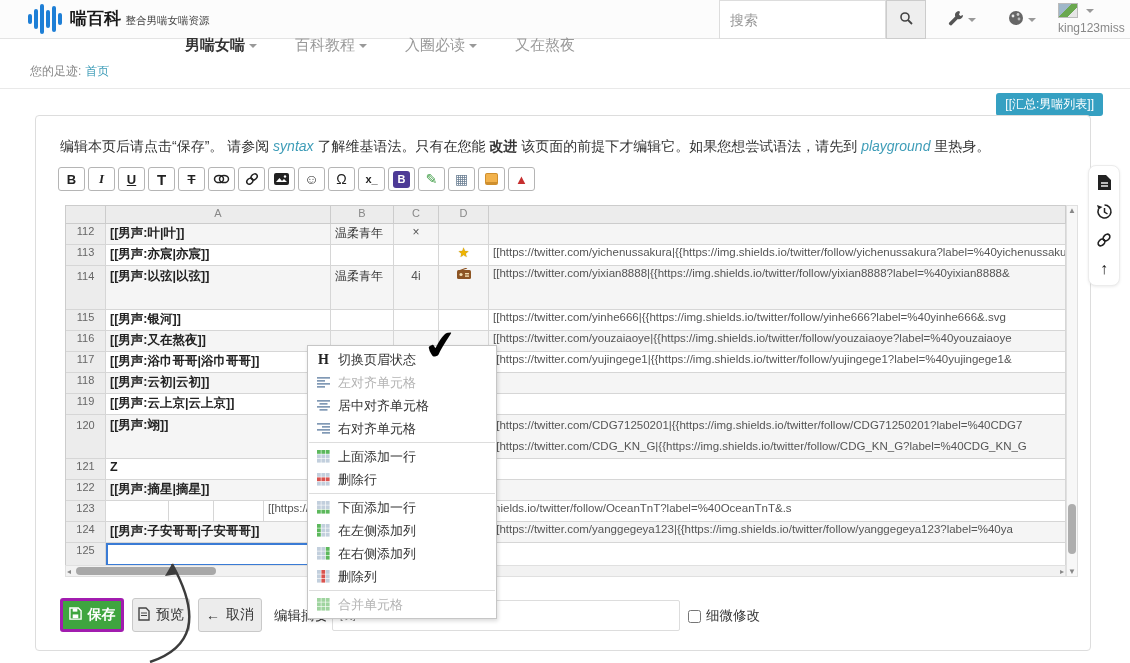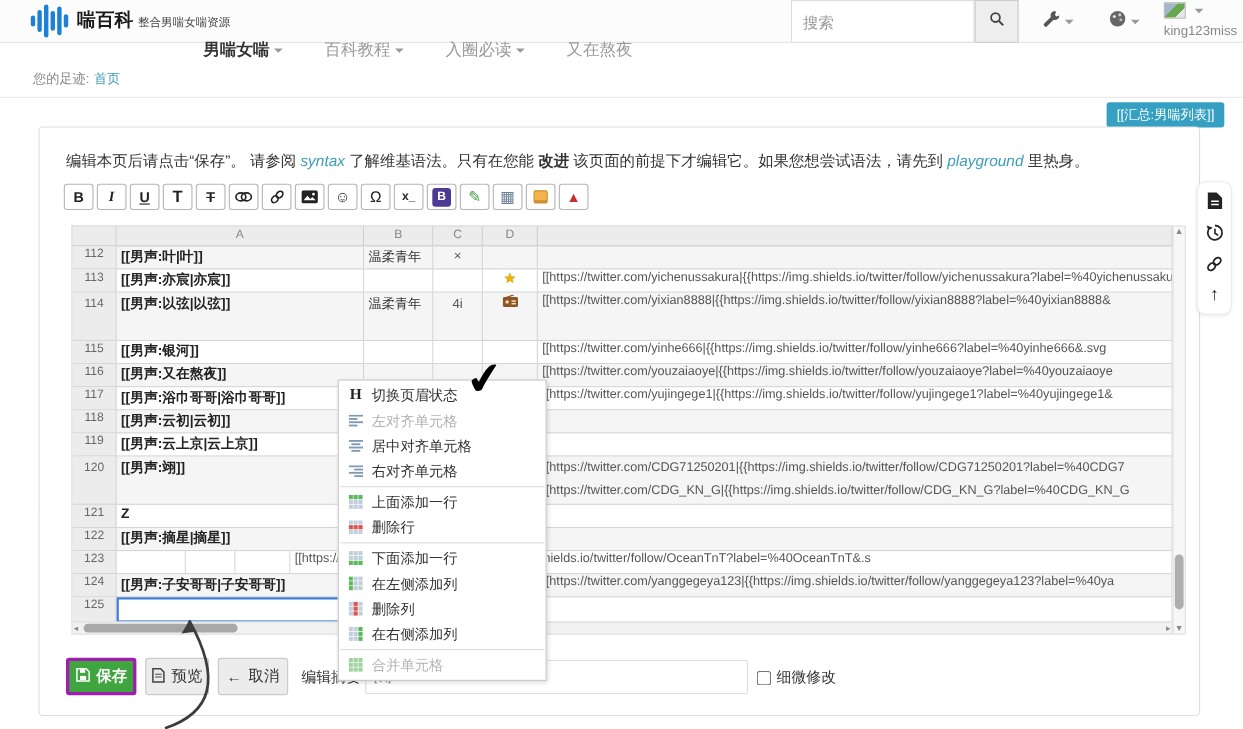--- a/index.html
+++ b/index.html
@@ -24,21 +24,21 @@
   .search-btn { position:absolute; left:886px; top:0; width:40px; height:39px; background:#eee; border:1px solid #ccc; display:flex; align-items:center; justify-content:center; cursor:pointer; }
   .nav-tool { position:absolute; top:0; height:39px; display:flex; align-items:center; cursor:pointer; }
   .user-wrap { position:absolute; left:1058px; top:1px; width:72px; cursor:pointer; }
   .avatar { width:20px; height:15px; background:linear-gradient(135deg,#9fb7c9 0 40%,#6aa84f 40% 70%,#e6e6e6 70%); border:1px solid #bbb; display:inline-block; vertical-align:middle; }
   .user-name { font-size:12px; color:#888; white-space:nowrap; overflow:hidden; display:block; margin-top:2px; }
 
   
   .crumb { position:absolute; left:30px; top:63px; font-size:12px; color:#888; }
   .crumb a { color:#3f9db8; text-decoration:none; cursor:pointer; margin-left:4px; }
   .topline { position:absolute; left:0; top:88px; width:1130px; height:1px; background:#e9e9e9; }
-  .page-btn { position:absolute; right:17px; top:93px; background:#35a0c2; color:#fff; font-size:12px; padding:3px 9px; border-radius:3px; cursor:pointer; white-space:nowrap; }
+  .page-btn { position:absolute; right:27px; top:93px; background:#35a0c2; color:#fff; font-size:12px; padding:3px 9px; border-radius:3px; cursor:pointer; white-space:nowrap; }
 
   
   .main-box { position:absolute; left:35px; top:115px; width:1056px; height:536px; border:1px solid #ddd; border-radius:4px; background:#fff; }
   .notice { position:absolute; left:60px; top:138px; width:1000px; font-size:14px; color:#333; }
   .notice a { color:#3f9db8; text-decoration:none; cursor:pointer;font-style:italic; }
   .notice b { font-weight:bold; }
 
   
   .fmt-bar { position:absolute; left:58px; top:167px; display:flex; gap:3px; }
   .tb-btn { width:27px; height:24px; border:1px solid #b5b5b5; border-radius:3px; background:#fff; display:flex; align-items:center; justify-content:center; font-size:13px; color:#222; cursor:pointer; }
@@ -518,47 +518,47 @@
             <rect x="4.4" y="8.8" width="3.8" height="3.8" fill="#c2cfdd"></rect>
             <rect x="8.8" y="8.8" width="3.8" height="3.8" fill="#c2cfdd"></rect>
           </svg>
         </span>
         <span>在左侧添加列</span>
       </div>
       <div class="mi">
         <span class="mic">
           <svg width="13" height="13" viewBox="0 0 13 13">
             <rect x="0" y="0" width="3.8" height="3.8" fill="#c2cfdd"></rect>
+            <rect x="4.4" y="0" width="3.8" height="3.8" fill="#c2cfdd"></rect>
+            <rect x="8.8" y="0" width="3.8" height="3.8" fill="#5cb85c"></rect>
+            <rect x="0" y="4.4" width="3.8" height="3.8" fill="#c2cfdd"></rect>
+            <rect x="4.4" y="4.4" width="3.8" height="3.8" fill="#c2cfdd"></rect>
+            <rect x="8.8" y="4.4" width="3.8" height="3.8" fill="#5cb85c"></rect>
+            <rect x="0" y="8.8" width="3.8" height="3.8" fill="#c2cfdd"></rect>
+            <rect x="4.4" y="8.8" width="3.8" height="3.8" fill="#c2cfdd"></rect>
+            <rect x="8.8" y="8.8" width="3.8" height="3.8" fill="#5cb85c"></rect>
+          </svg>
+        </span>
+        <span>在右侧添加列</span>
+      </div>
+      <div class="mi">
+        <span class="mic">
+          <svg width="13" height="13" viewBox="0 0 13 13">
+            <rect x="0" y="0" width="3.8" height="3.8" fill="#c2cfdd"></rect>
             <rect x="4.4" y="0" width="3.8" height="3.8" fill="#d9534f"></rect>
             <rect x="8.8" y="0" width="3.8" height="3.8" fill="#c2cfdd"></rect>
             <rect x="0" y="4.4" width="3.8" height="3.8" fill="#c2cfdd"></rect>
             <rect x="4.4" y="4.4" width="3.8" height="3.8" fill="#d9534f"></rect>
             <rect x="8.8" y="4.4" width="3.8" height="3.8" fill="#c2cfdd"></rect>
             <rect x="0" y="8.8" width="3.8" height="3.8" fill="#c2cfdd"></rect>
             <rect x="4.4" y="8.8" width="3.8" height="3.8" fill="#d9534f"></rect>
             <rect x="8.8" y="8.8" width="3.8" height="3.8" fill="#c2cfdd"></rect>
           </svg>
         </span>
         <span>删除列</span>
-      </div>
-      <div class="mi">
-        <span class="mic">
-          <svg width="13" height="13" viewBox="0 0 13 13">
-            <rect x="0" y="0" width="3.8" height="3.8" fill="#c2cfdd"></rect>
-            <rect x="4.4" y="0" width="3.8" height="3.8" fill="#c2cfdd"></rect>
-            <rect x="8.8" y="0" width="3.8" height="3.8" fill="#5cb85c"></rect>
-            <rect x="0" y="4.4" width="3.8" height="3.8" fill="#c2cfdd"></rect>
-            <rect x="4.4" y="4.4" width="3.8" height="3.8" fill="#c2cfdd"></rect>
-            <rect x="8.8" y="4.4" width="3.8" height="3.8" fill="#5cb85c"></rect>
-            <rect x="0" y="8.8" width="3.8" height="3.8" fill="#c2cfdd"></rect>
-            <rect x="4.4" y="8.8" width="3.8" height="3.8" fill="#c2cfdd"></rect>
-            <rect x="8.8" y="8.8" width="3.8" height="3.8" fill="#5cb85c"></rect>
-          </svg>
-        </span>
-        <span>在右侧添加列</span>
       </div>
       <div class="msep"></div>
       <div class="mi disabled">
         <span class="mic">
           <svg width="13" height="13" viewBox="0 0 13 13">
             <rect x="0" y="0" width="3.8" height="3.8" fill="#9fd49f"></rect>
             <rect x="4.4" y="0" width="3.8" height="3.8" fill="#9fd49f"></rect>
             <rect x="8.8" y="0" width="3.8" height="3.8" fill="#9fd49f"></rect>
             <rect x="0" y="4.4" width="3.8" height="3.8" fill="#9fd49f"></rect>
             <rect x="4.4" y="4.4" width="3.8" height="3.8" fill="#9fd49f"></rect>

